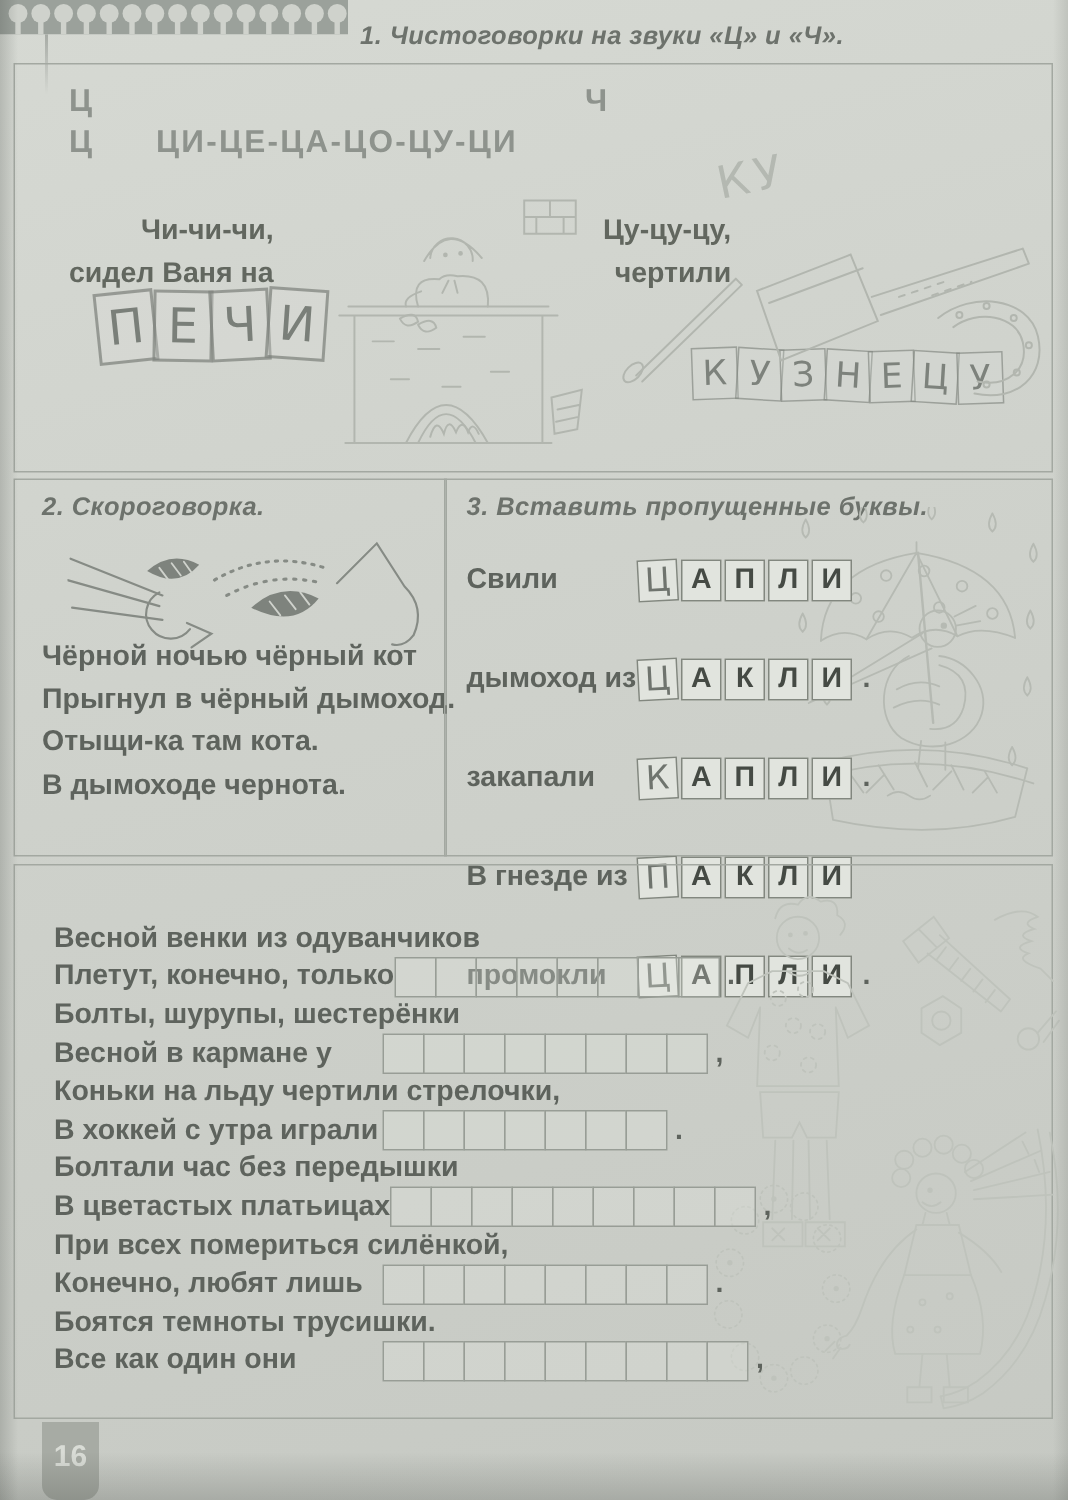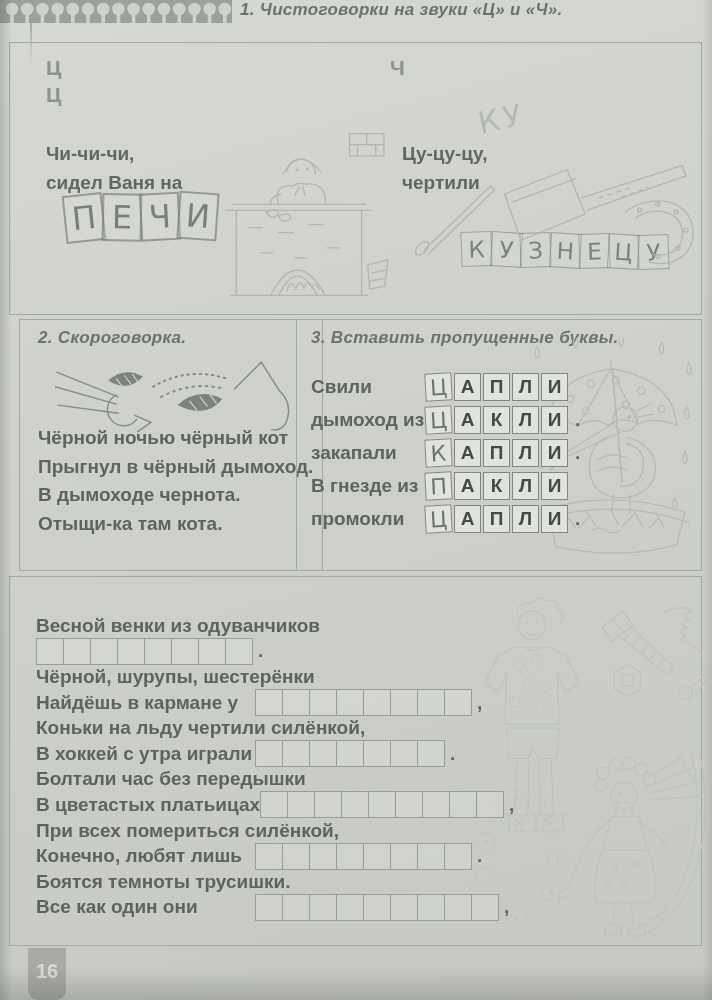--- a/index.html
+++ b/index.html
@@ -10,21 +10,21 @@
   
   #band{left:0;top:0;width:232px;height:23px;}
   #crease{left:30px;top:23px;width:2px;height:40px;background:linear-gradient(rgba(110,115,110,.45),rgba(110,115,110,0));}
   
   .hdr{font-style:italic;font-weight:700;font-size:17px;color:#6d726c;letter-spacing:.3px;white-space:nowrap;}
   
   .frame{border:1px solid #a3a8a1;}
   
   .sylrow{display:flex;height:27px;align-items:center;font-weight:700;font-size:21px;color:#8e938d;letter-spacing:1.5px;white-space:nowrap;}
   .syl-letter{display:inline-block;width:58px;letter-spacing:0;}
-  .rhyme{font-weight:700;font-size:19px;line-height:29px;color:#62675f;white-space:nowrap;}
+  .rhyme{font-weight:700;font-size:19px;line-height:29px;color:#62675f;white-space:nowrap;text-align:right;}
   .handgrid{display:inline-flex;}
   .cellP{width:36px;height:44px;border:2px solid rgba(115,120,114,.65);margin-left:-2px;display:flex;align-items:center;justify-content:center;
          font-family:"DejaVu Sans",sans-serif;font-size:32px;color:#7a7f79;background:rgba(222,225,219,.25);}
   .cellK{width:29px;height:33px;border:1.6px solid rgba(120,125,119,.6);margin-left:-1.6px;display:flex;align-items:center;justify-content:center;
          font-family:"DejaVu Sans",sans-serif;font-size:23px;color:#7d827c;background:rgba(222,225,219,.2);}
   .cellP:nth-child(1){transform:rotate(-5deg);}
   .cellP:nth-child(2){transform:rotate(2deg);}
   .cellP:nth-child(3){transform:rotate(-2deg);}
   .cellP:nth-child(4){transform:rotate(5deg);}
   .cellK:nth-child(odd){transform:rotate(-3deg);}
@@ -93,29 +93,30 @@
         <circle cx="194.39999999999998" cy="9" r="6.3"></circle>
         <rect x="192.59999999999997" y="13" width="3.6" height="10"></rect>
         <circle cx="209.6" cy="9" r="6.3"></circle>
         <rect x="207.79999999999998" y="13" width="3.6" height="10"></rect>
         <circle cx="224.79999999999998" cy="9" r="6.3"></circle>
         <rect x="222.99999999999997" y="13" width="3.6" height="10"></rect>
       </g>
   </svg>
   <div id="crease" class="abs"></div>
 
-  <div class="abs hdr" style="left:240px;top:0;font-style:italic;">1. Чистоговорки на звуки «Ц» и «Ч».</div>
+  <div class="abs hdr" style="left:240px;top:14px;font-style:italic;">1. Чистоговорки на звуки «Ц» и «Ч».</div>
 
   <div class="abs frame" style="left:9px;top:42px;width:691px;height:271px;">
     <div class="abs" style="left:36px;top:11px;">
       <div class="sylrow">
         <span class="syl-letter">Ц</span>
       </div>
       <div class="sylrow">
         <span class="syl-letter">Ц</span>
+        <span>ЦИ-ЦЕ-ЦА-ЦО-ЦУ-ЦИ</span>
       </div>
     </div>
     <div class="abs" style="left:380px;top:11px;">
       <div class="sylrow">
         <span class="syl-letter" style="width:64px;">Ч</span>
       </div>
     </div>
 
     <div class="abs rhyme" style="left:36px;top:96px;">
       <div>Чи-чи-чи,</div>
@@ -168,39 +169,39 @@
       <path d="M226,72 C242,60 268,64 272,82 C276,100 262,112 242,108"></path>
       <circle cx="230" cy="64" r="2"></circle>
         <circle cx="248" cy="58" r="2"></circle>
         <circle cx="266" cy="66" r="2"></circle>
       <circle cx="276" cy="84" r="2"></circle>
         <circle cx="268" cy="102" r="2"></circle>
         <circle cx="248" cy="110" r="2"></circle>
     </svg>
   </div>
 
-  <div class="abs frame" style="left:19px;top:319px;width:287px;height:250px;padding-left:15px;">
+  <div class="abs frame" style="left:9px;top:319px;width:287px;height:250px;">
     <div class="abs hdr" style="left:18px;top:8px;">2. Скороговорка.</div>
     <svg class="abs" style="left:35px;top:32px;" width="245" height="96" viewBox="0 0 240 94" fill="none" stroke="#868b85" stroke-width="1.4" stroke-linecap="round">
       <path d="M2,20 L62,44 M0,34 L60,51 M3,52 L62,60"></path>
       <path d="M60,42 a16,16 0 1 0 20,24"></path>
       <path d="M52,28 q16,-14 34,-4 q-14,16 -34,4 z" fill="#7e837d" stroke="none"></path>
       <path d="M60,26 l6,8 M68,23 l6,8 M76,22 l5,7" stroke="#cfd2cc" stroke-width="1.2"></path>
       <path d="M120,52 q20,-18 44,-6 q-16,20 -44,6 z" fill="#7e837d" stroke="none"></path>
       <path d="M132,48 l7,9 M142,44 l7,9 M152,42 l6,8" stroke="#cfd2cc" stroke-width="1.2"></path>
       <path d="M78,62 l16,7 l-13,9"></path>
       <path d="M96,34 Q130,14 168,26" stroke-dasharray="1.5,4.5" stroke-width="2"></path>
       <path d="M104,44 Q134,28 166,36" stroke-dasharray="1.5,5" stroke-width="2"></path>
       <path d="M176,36 L202,10 L220,38 M220,38 Q234,52 226,70 M226,70 q-6,8 -14,6"></path>
     </svg>
     <div class="abs story" style="left:18px;top:104px;">
       <div>Чёрной ночью чёрный кот</div>
       <div>Прыгнул в чёрный дымоход.</div>
+      <div>Отыщи-ка там кота.</div>
       <div>В дымоходе чернота.</div>
-      <div>Отыщи-ка там кота.</div>
     </div>
   </div>
 
   <div class="abs frame" style="left:296px;top:319px;width:404px;height:250px;">
     <div class="abs hdr" style="left:14px;top:8px;">3. Вставить пропущенные буквы.</div>
 
     <svg class="abs" style="left:228px;top:18px;" width="172" height="228" viewBox="0 0 170 225" fill="none" stroke="#b6bab3" stroke-width="1.2" stroke-linecap="round">
       <g>
         <path transform="translate(12,20)" d="M0,-12 Q4.5,-4 0,0 Q-4.5,-4 0,-12"></path>
         <path transform="translate(50,10)" d="M0,-12 Q4.5,-4 0,0 Q-4.5,-4 0,-12"></path>
@@ -230,21 +231,21 @@
       <path d="M89,83 L14,129 M14,129 L95,93"></path>
       <path d="M80,98 C60,108 58,140 75,152 C95,164 122,156 128,136 C133,118 118,100 100,98"></path>
       <path d="M72,120 q14,-8 28,-2 M70,132 q16,-8 30,-2"></path>
       <path d="M100,104 q22,6 16,28 q-5,16 -22,14"></path>
       <path d="M88,154 l-2,18 M104,155 l0,18"></path>
       <path d="M24,168 Q90,150 158,172 M20,178 Q90,158 162,182 M30,206 Q95,220 150,204 M24,168 L30,206 M158,172 L150,204"></path>
       <path d="M40,174 l10,14 M60,170 l10,16 M84,168 l8,16 M108,170 l8,16 M130,174 l8,14 M52,188 l12,-12 M96,186 l12,-12 M122,188 l10,-10"></path>
       <path d="M66,190 q7,-5 14,0 q7,5 14,0"></path>
     </svg>
 
-    <div class="abs s3rows" style="left:14px;top:50px;">
+    <div class="abs s3rows" style="left:14px;top:50px;gap:33px;">
       <div class="s3row">
         <span class="s3txt">Свили</span>
         <span class="lgrid">
           <span class="cell3 hand">Ц</span>
         <span class="cell3">А</span>
             <span class="cell3">П</span>
             <span class="cell3">Л</span>
             <span class="cell3">И</span>
           </span>
         <span class="punct"></span>
@@ -372,51 +373,52 @@
       <circle cx="21" cy="68" r="1.2" fill="#bfc3bc"></circle>
         <circle cx="50" cy="26" r="1.2" fill="#bfc3bc"></circle>
         <circle cx="85" cy="118" r="1.2" fill="#bfc3bc"></circle>
     </svg>
 
     <div class="abs s4lines" style="left:26px;top:36px;">
       <div class="s4line">
           <span class="t4">Весной венки из одуванчиков</span>
         </div>
       <div class="s4line with-grid">
-        <span class="bgrid">
-            <span class="cell4"></span>
-            <span class="cell4"></span>
-            <span class="cell4"></span>
-            <span class="cell4"></span>
-            <span class="cell4"></span>
-            <span class="cell4"></span>
-            <span class="cell4"></span>
-            <span class="cell4"></span>
-          </span>
-        <span class="punct">.</span>
-      </div>
-      <div class="s4line">
-          <span class="t4">Чёрной, шурупы, шестерёнки</span>
-        </div>
-      <div class="s4line with-grid">
-        <span class="t4">Найдёшь в кармане у</span>
+        <span class="t4">Плетут, конечно, только</span>
+        <span class="bgrid">
+            <span class="cell4"></span>
+            <span class="cell4"></span>
+            <span class="cell4"></span>
+            <span class="cell4"></span>
+            <span class="cell4"></span>
+            <span class="cell4"></span>
+            <span class="cell4"></span>
+            <span class="cell4"></span>
+          </span>
+        <span class="punct">.</span>
+      </div>
+      <div class="s4line">
+          <span class="t4">Болты, шурупы, шестерёнки</span>
+        </div>
+      <div class="s4line with-grid">
+        <span class="t4">Весной в кармане у</span>
         <span class="bgrid">
             <span class="cell4"></span>
             <span class="cell4"></span>
             <span class="cell4"></span>
             <span class="cell4"></span>
             <span class="cell4"></span>
             <span class="cell4"></span>
             <span class="cell4"></span>
             <span class="cell4"></span>
           </span>
         <span class="punct">,</span>
       </div>
       <div class="s4line">
-          <span class="t4">Коньки на льду чертили силёнкой,</span>
+          <span class="t4">Коньки на льду чертили стрелочки,</span>
         </div>
       <div class="s4line with-grid">
         <span class="t4">В хоккей с утра играли</span>
         <span class="bgrid">
             <span class="cell4"></span>
             <span class="cell4"></span>
             <span class="cell4"></span>
             <span class="cell4"></span>
             <span class="cell4"></span>
             <span class="cell4"></span>

